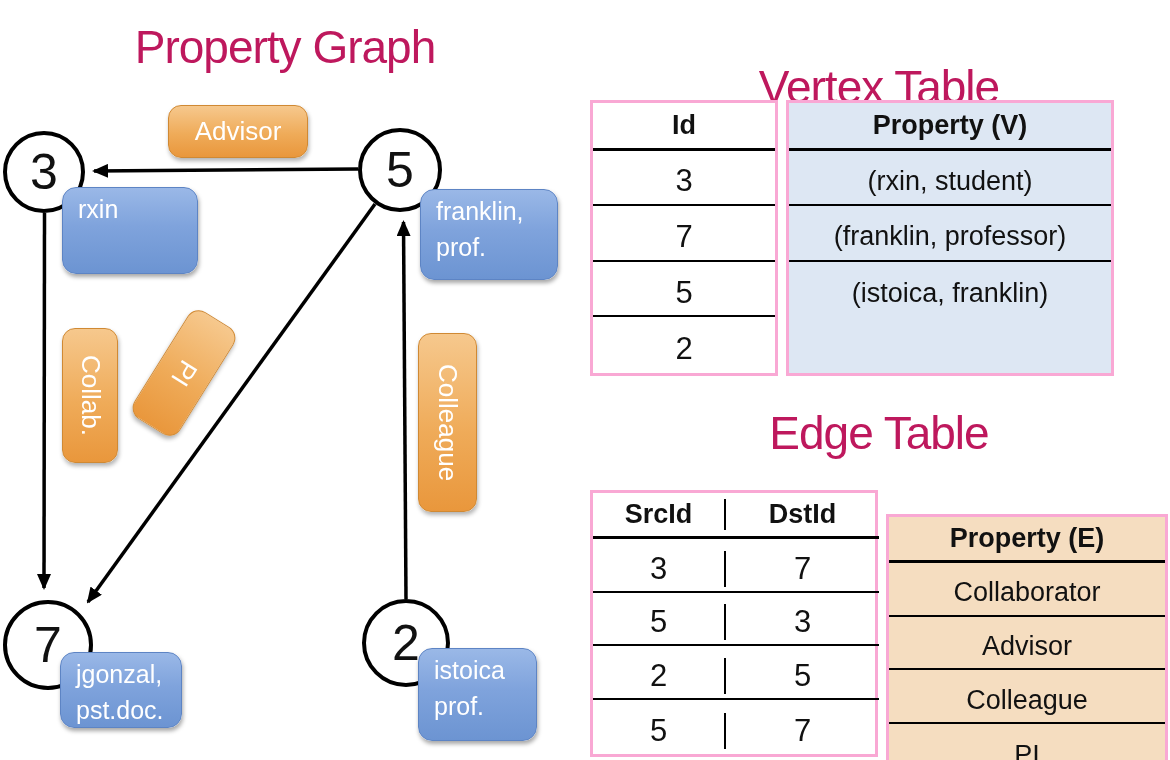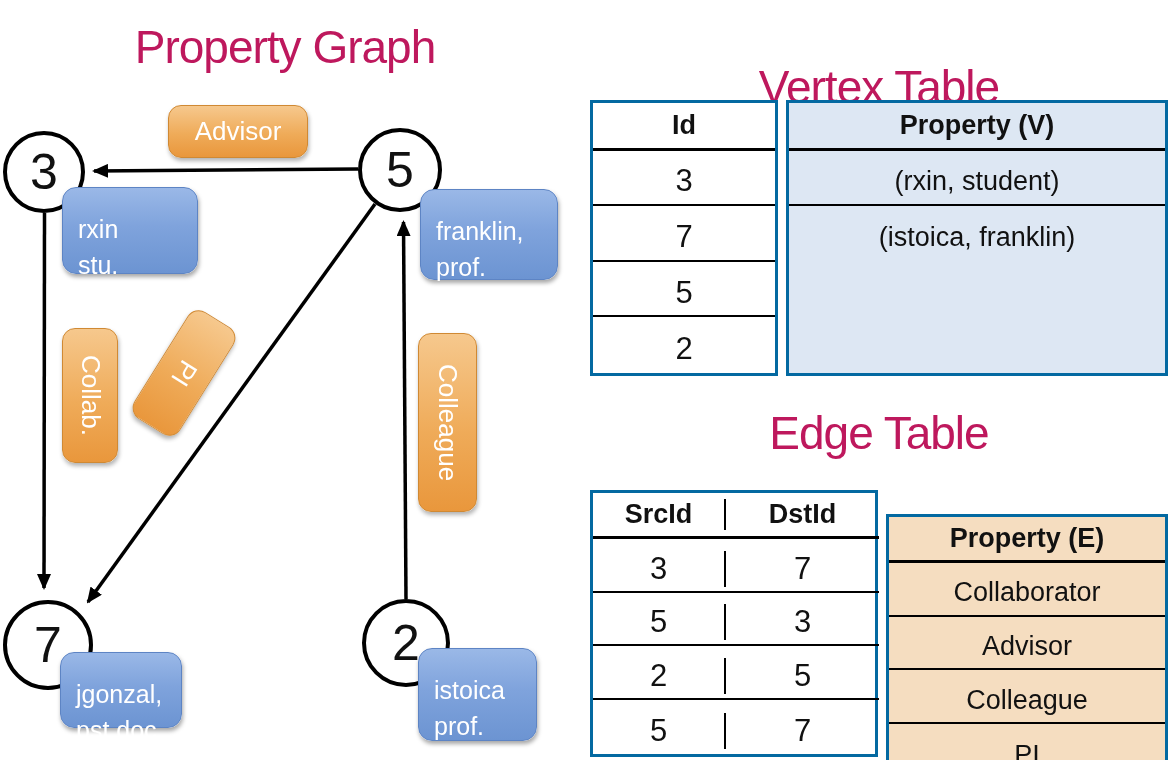--- a/index.html
+++ b/index.html
@@ -15,34 +15,34 @@
   #edges{position:absolute;left:0;top:0;}
   .vertex{
     position:absolute;box-sizing:border-box;border:4px solid #000;border-radius:50%;
     background:#fff;display:flex;align-items:center;justify-content:center;
     font-size:50px;color:#111;
   }
   .vbox{
     position:absolute;box-sizing:border-box;border-radius:14px;
     background:linear-gradient(180deg,#9ab8e7 0%,#7fa3dc 45%,#6c94d2 100%);
     border:1px solid #5d84c4;box-shadow:1px 3px 4px rgba(0,0,0,.35);
-    color:#fff;font-size:25px;line-height:1.42;padding:24px 10px 6px 15px;
+    color:#fff;font-size:25px;line-height:1.42;padding:4px 10px 6px 15px;
   }
   .epill{
     position:absolute;box-sizing:border-box;border-radius:13px;
     background:linear-gradient(180deg,#f6c88d 0%,#efab59 55%,#e9973c 100%);
     border:1px solid #d08933;box-shadow:1px 3px 4px rgba(0,0,0,.3);
     color:#fff;display:flex;align-items:center;justify-content:center;
     font-size:26px;
   }
   .epill.vert{writing-mode:vertical-rl;}
   #pill-pi{transform:rotate(32deg);}
   
   .ttable{
-    position:absolute;box-sizing:border-box;border:3px solid #0369a1;background:#fff;
+    position:absolute;box-sizing:border-box;border:3px solid #f9a8d4;background:#fff;
     display:grid;
     gap:8px;
   }
   .trow{
     box-sizing:border-box;border-bottom:2px solid #000;
     display:flex;align-items:center;justify-content:center;
     font-size:31px;color:#111;white-space:nowrap;
   }
   .trow:last-child{border-bottom:none;}
   .trow.hdr{font-weight:bold;font-size:27px;border-bottom:3px solid #000;}
@@ -82,21 +82,20 @@
     </div>
   <div class="vertex" style="left:3px;top:600px;width:90px;height:90px;">
       <span>7</span>
     </div>
   <div class="vertex" style="left:362px;top:599px;width:88px;height:88px;">
       <span>2</span>
     </div>
 
   <div class="vbox" style="left:62px;top:187px;width:136px;height:87px;">
     <div>rxin</div>
-    <div>stu.</div>
   </div>
   <div class="vbox" style="left:420px;top:189px;width:138px;height:91px;">
     <div>franklin,</div>
     <div>prof.</div>
   </div>
   <div class="vbox" style="left:60px;top:652px;width:122px;height:76px;">
     <div>jgonzal,</div>
     <div>pst.doc.</div>
   </div>
   <div class="vbox" style="left:418px;top:648px;width:119px;height:93px;">
@@ -109,23 +108,24 @@
   <div class="epill vert" id="pill-pi" style="left:157px;top:310px;width:54px;height:126px;">PI</div>
   <div class="epill vert" style="left:418px;top:333px;width:59px;height:179px;">Colleague</div>
 
   <div class="ttable" style="left:590px;top:100px;width:188px;height:276px;grid-template-rows:repeat(5,1fr);">
     <div class="trow hdr">Id</div>
     <div class="trow">3</div>
     <div class="trow">7</div>
     <div class="trow">5</div>
     <div class="trow">2</div>
   </div>
-  <div class="ttable bg-blue" style="left:786px;top:100px;width:382px;height:276px;grid-template-rows:repeat(5,1fr);">
+  <div class="ttable bg-blue" style="left:786px;top:100px;width:328px;height:276px;grid-template-rows:repeat(5,1fr);">
     <div class="trow hdr bg-blue">Property (V)</div>
     <div class="trow prop bg-blue">(rxin, student)</div>
+    <div class="trow prop bg-blue">(franklin, professor)</div>
     <div class="trow prop bg-blue">(istoica, franklin)</div>
   </div>
 
   <div class="ttable" style="left:590px;top:490px;width:288px;height:267px;grid-template-rows:repeat(5,1fr);">
     <div class="trow hdr twocol" style="justify-content:stretch;">
       <div>SrcId</div>
       <div>DstId</div>
     </div>
     <div class="trow twocol" style="justify-content:stretch;">
       <div>3</div>

